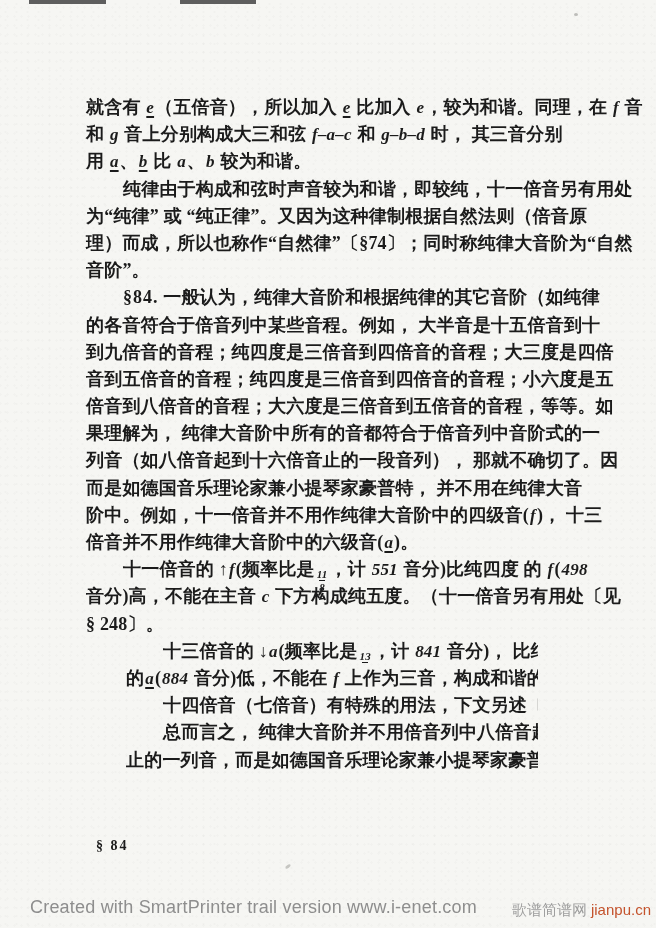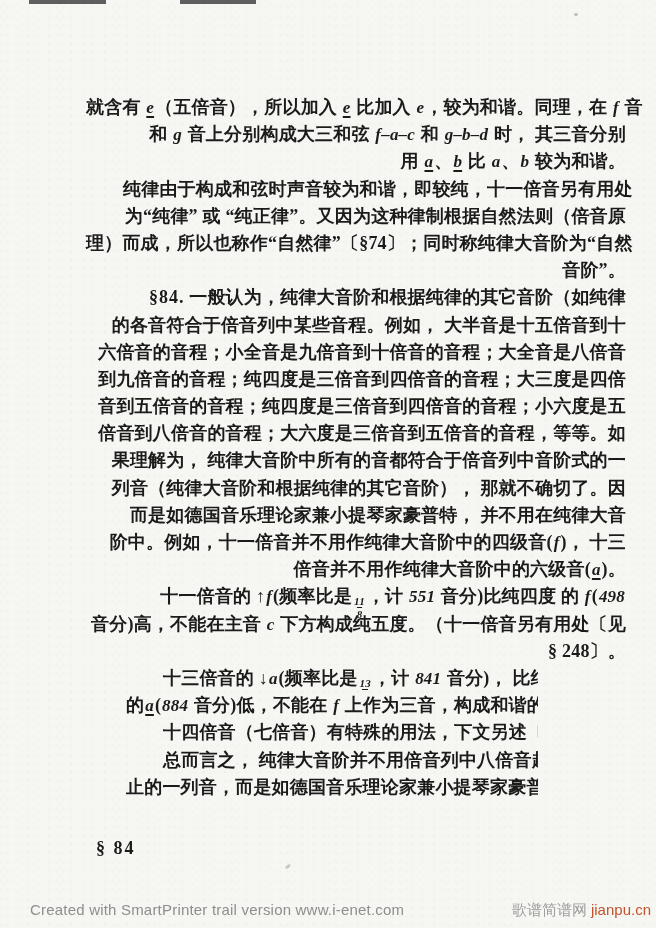--- a/index.html
+++ b/index.html
@@ -7,21 +7,20 @@
   .page{
     position:relative;width:656px;height:928px;overflow:hidden;
     background:
       radial-gradient(circle, rgba(0,0,0,0.018) 0 1px, transparent 1.2px),
       radial-gradient(circle, rgba(0,0,0,0.014) 0 1px, transparent 1.2px),
       #f6f6f3;
     background-size:11px 8px, 7px 9px;
     background-position:0 0, 4px 3px;
     font-family:"Liberation Serif","DejaVu Serif",serif;
     color:#1b1b1b;
-    text-align:right;
   }
   
   .topbar{position:absolute;top:0;height:4px;background:#5e5e5e;}
   .topbar.b1{left:29px;width:77px;}
   .topbar.b2{left:180px;width:76px;}
   .speck{position:absolute;background:#bdbdba;border-radius:50%;}
   .speck.s1{left:574px;top:13px;width:4px;height:3px;}
   .speck.s2{left:285px;top:865px;width:6px;height:3px;transform:rotate(-35deg);background:#c6c6c2;}
   
   .textbody{position:absolute;left:86px;top:94px;width:540px;}
@@ -36,27 +35,27 @@
   .bold{font-weight:700;letter-spacing:1px;}
   .frac{
     display:inline-flex;flex-direction:column;align-items:center;
     vertical-align:-3px;font-size:11px;line-height:1;
     font-style:italic;font-weight:600;margin:0 2px;
   }
   .frac .den{border-top:1px solid #1b1b1b;padding-top:1px;}
   
   .section-marker{
     position:absolute;left:96px;top:838px;
-    font-size:18px;font-weight:600;letter-spacing:2px;
+    font-size:14px;font-weight:600;letter-spacing:2px;
   }
   
   .wm-left{
     position:absolute;left:30px;bottom:10px;
     font-family:"Liberation Sans","DejaVu Sans",sans-serif;
-    font-size:15px;color:#8e8e8e;letter-spacing:0.2px;
+    font-size:18px;color:#8e8e8e;letter-spacing:0.2px;
   }
   .wm-right{
     position:absolute;right:5px;bottom:8px;
     font-size:15px;color:#9d9d9d;
     font-family:"Liberation Serif","DejaVu Serif",serif;
   }
   .wm-right .site{color:#9d9d9d;margin-left:24px;}
   .wm-right .link{font-family:"Liberation Sans","DejaVu Sans",sans-serif;margin-left:4px;}
 </style>
 </head>
@@ -72,26 +71,25 @@
   <main class="textbody" id="textbody">
       <div class="tline"><span>就含有 </span><span class="em ul">e</span><span>（五倍音），所以加入 </span><span class="em ul">e</span><span> 比加入 </span><span class="em">e</span><span>，较为和谐。同理，在 </span><span class="em">f</span><span> 音</span></div>
       <div class="tline"><span>和 </span><span class="em">g</span><span> 音上分别构成大三和弦 </span><span class="em">f–a–c</span><span> 和 </span><span class="em">g–b–d</span><span> 时， 其三音分别</span></div>
       <div class="tline"><span>用 </span><span class="em ul">a</span><span>、</span><span class="em ul">b</span><span> 比 </span><span class="em">a</span><span>、</span><span class="em">b</span><span> 较为和谐。</span></div>
       <div class="tline indent"><span>纯律由于构成和弦时声音较为和谐，即较纯，十一倍音另有用处</span></div>
       <div class="tline"><span>为“纯律” 或 “纯正律”。又因为这种律制根据自然法则（倍音原</span></div>
       <div class="tline"><span>理）而成，所以也称作“自然律”〔§74〕；同时称纯律大音阶为“自然</span></div>
       <div class="tline"><span>音阶”。</span></div>
       <div class="tline indent"><span class="bold">§84.</span><span> 一般认为，纯律大音阶和根据纯律的其它音阶（如纯律</span></div>
       <div class="tline"><span>的各音符合于倍音列中某些音程。例如， 大半音是十五倍音到十</span></div>
-      <div class="tline"><span>六倍音的音程；小全音是九倍音到十倍音的音程；大全音是八倍音</span></div>
       <div class="tline"><span>到九倍音的音程；纯四度是三倍音到四倍音的音程；大三度是四倍</span></div>
       <div class="tline"><span>音到五倍音的音程；纯四度是三倍音到四倍音的音程；小六度是五</span></div>
       <div class="tline"><span>倍音到八倍音的音程；大六度是三倍音到五倍音的音程，等等。如</span></div>
       <div class="tline"><span>果理解为， 纯律大音阶中所有的音都符合于倍音列中音阶式的一</span></div>
-      <div class="tline"><span>列音（纯律大音阶和根据纯律的其它音阶）， 那就不确切了。因</span></div>
+      <div class="tline"><span>列音（如八倍音起到十六倍音止的一段音列）， 那就不确切了。因</span></div>
       <div class="tline"><span>而是如德国音乐理论家兼小提琴家豪普特， 并不用在纯律大音</span></div>
       <div class="tline"><span>阶中。例如，十一倍音并不用作纯律大音阶中的四级音(</span><span class="em">f</span><span>)， 十三</span></div>
       <div class="tline"><span>倍音并不用作纯律大音阶中的六级音(</span><span class="em ul">a</span><span>)。</span></div>
       <div class="tline indent"><span>十一倍音的 ↑</span><span class="em">f</span><span>(频率比是</span><span class="frac">
           <span class="num">11</span>
           <span class="den">8</span>
         </span><span>，计 </span><span class="em">551</span><span> 音分)比纯四度 的 </span><span class="em">f</span><span>(</span><span class="em">498</span></div>
       <div class="tline"><span>音分)高，不能在主音 </span><span class="em">c</span><span> 下方构成纯五度。（十一倍音另有用处〔见</span></div>
       <div class="tline"><span>§ 248〕。</span></div>
       <div class="tline indent clip"><span>十三倍音的 ↓</span><span class="em">a</span><span>(频率比是</span><span class="frac">

